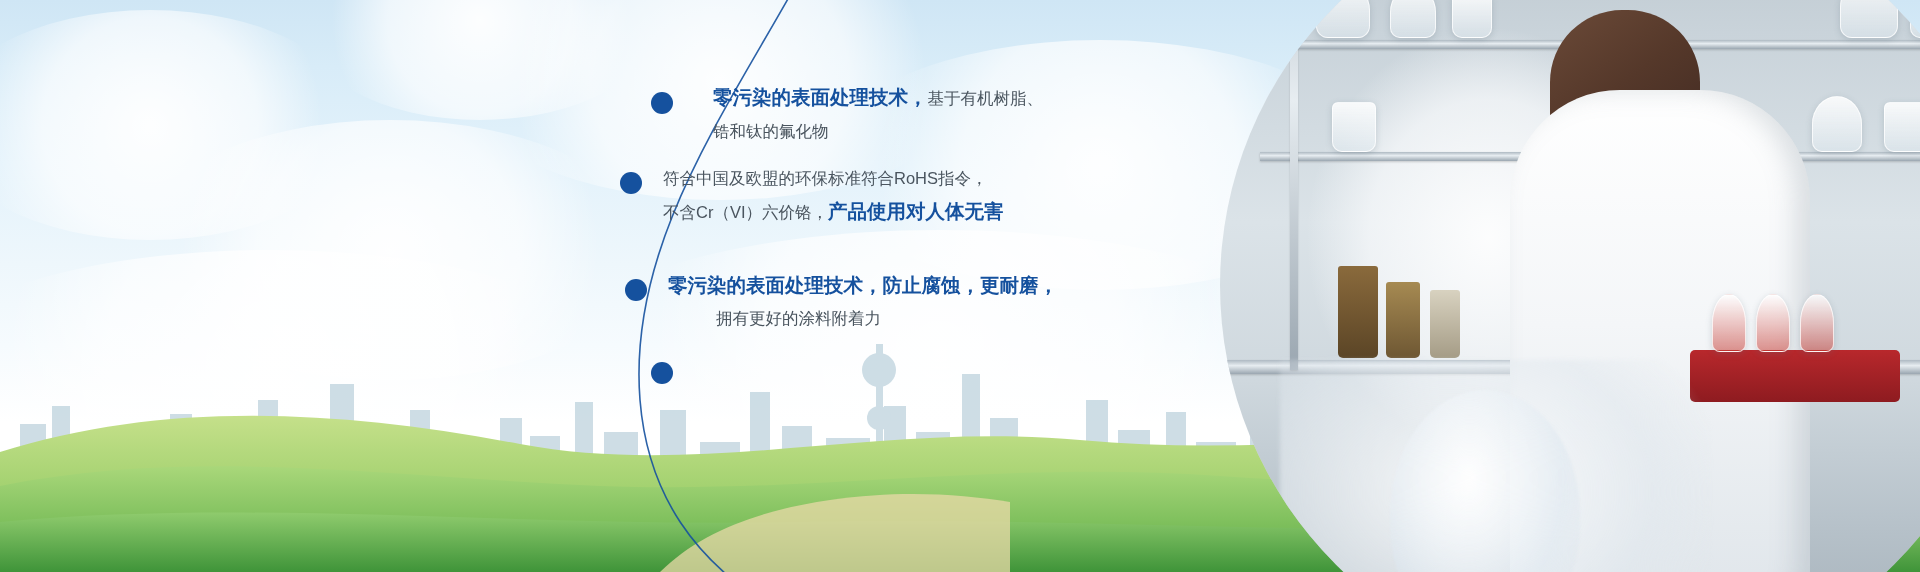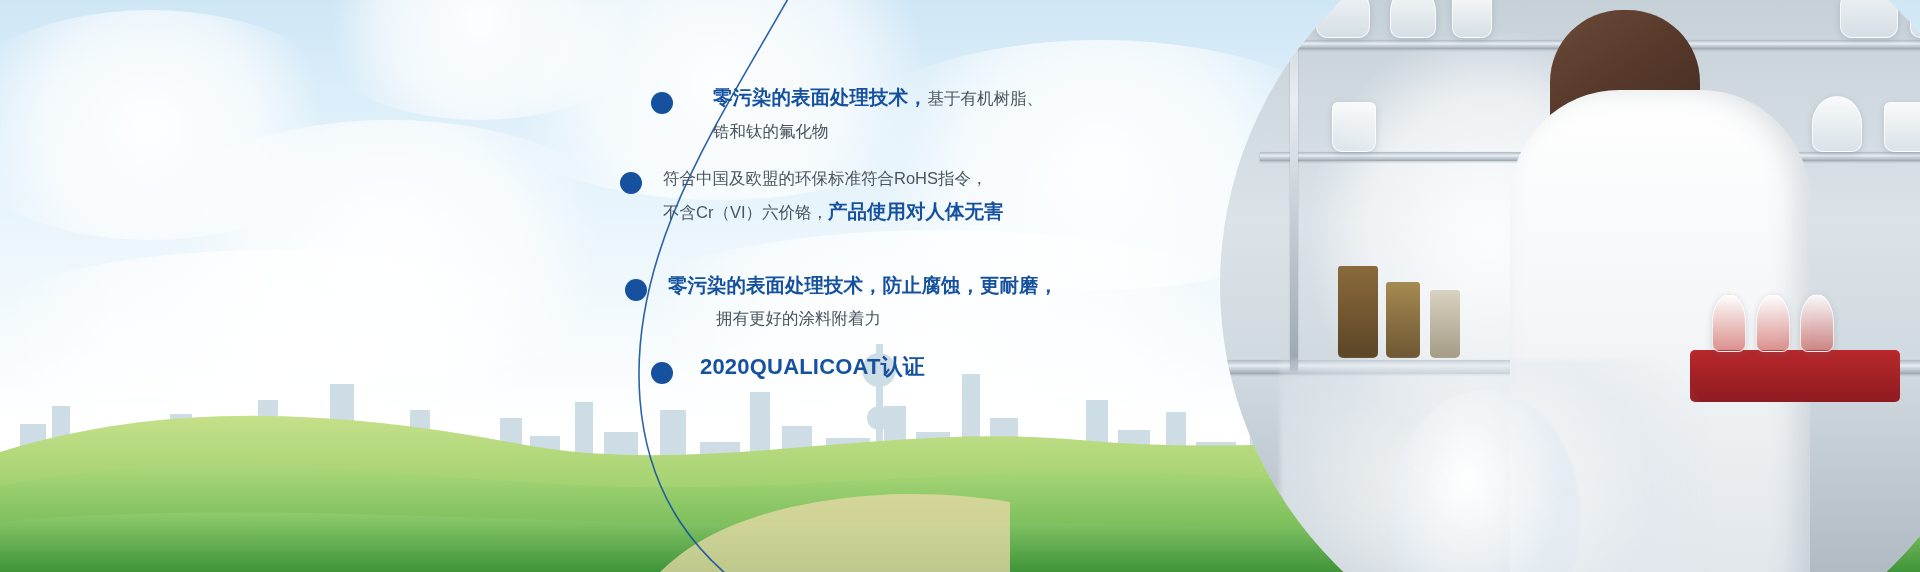--- a/index.html
+++ b/index.html
@@ -315,17 +315,16 @@
     <div class="bullet-dot i3-dot"></div>
     <div class="b-text i3-l1 b-line">
       <span class="strong">零污染的表面处理技术，防止腐蚀，更耐磨，</span>
     </div>
     <div class="b-text i3-l2 b-line">
       <span class="sub">拥有更好的涂料附着力</span>
     </div>
 
     <div class="bullet-dot i4-dot"></div>
     <div class="logo-row">
-      <div class="qc-label">2020QUALICOAT认证</div>
     </div>
   </div>
 
 </div>
 
 </body></html>

